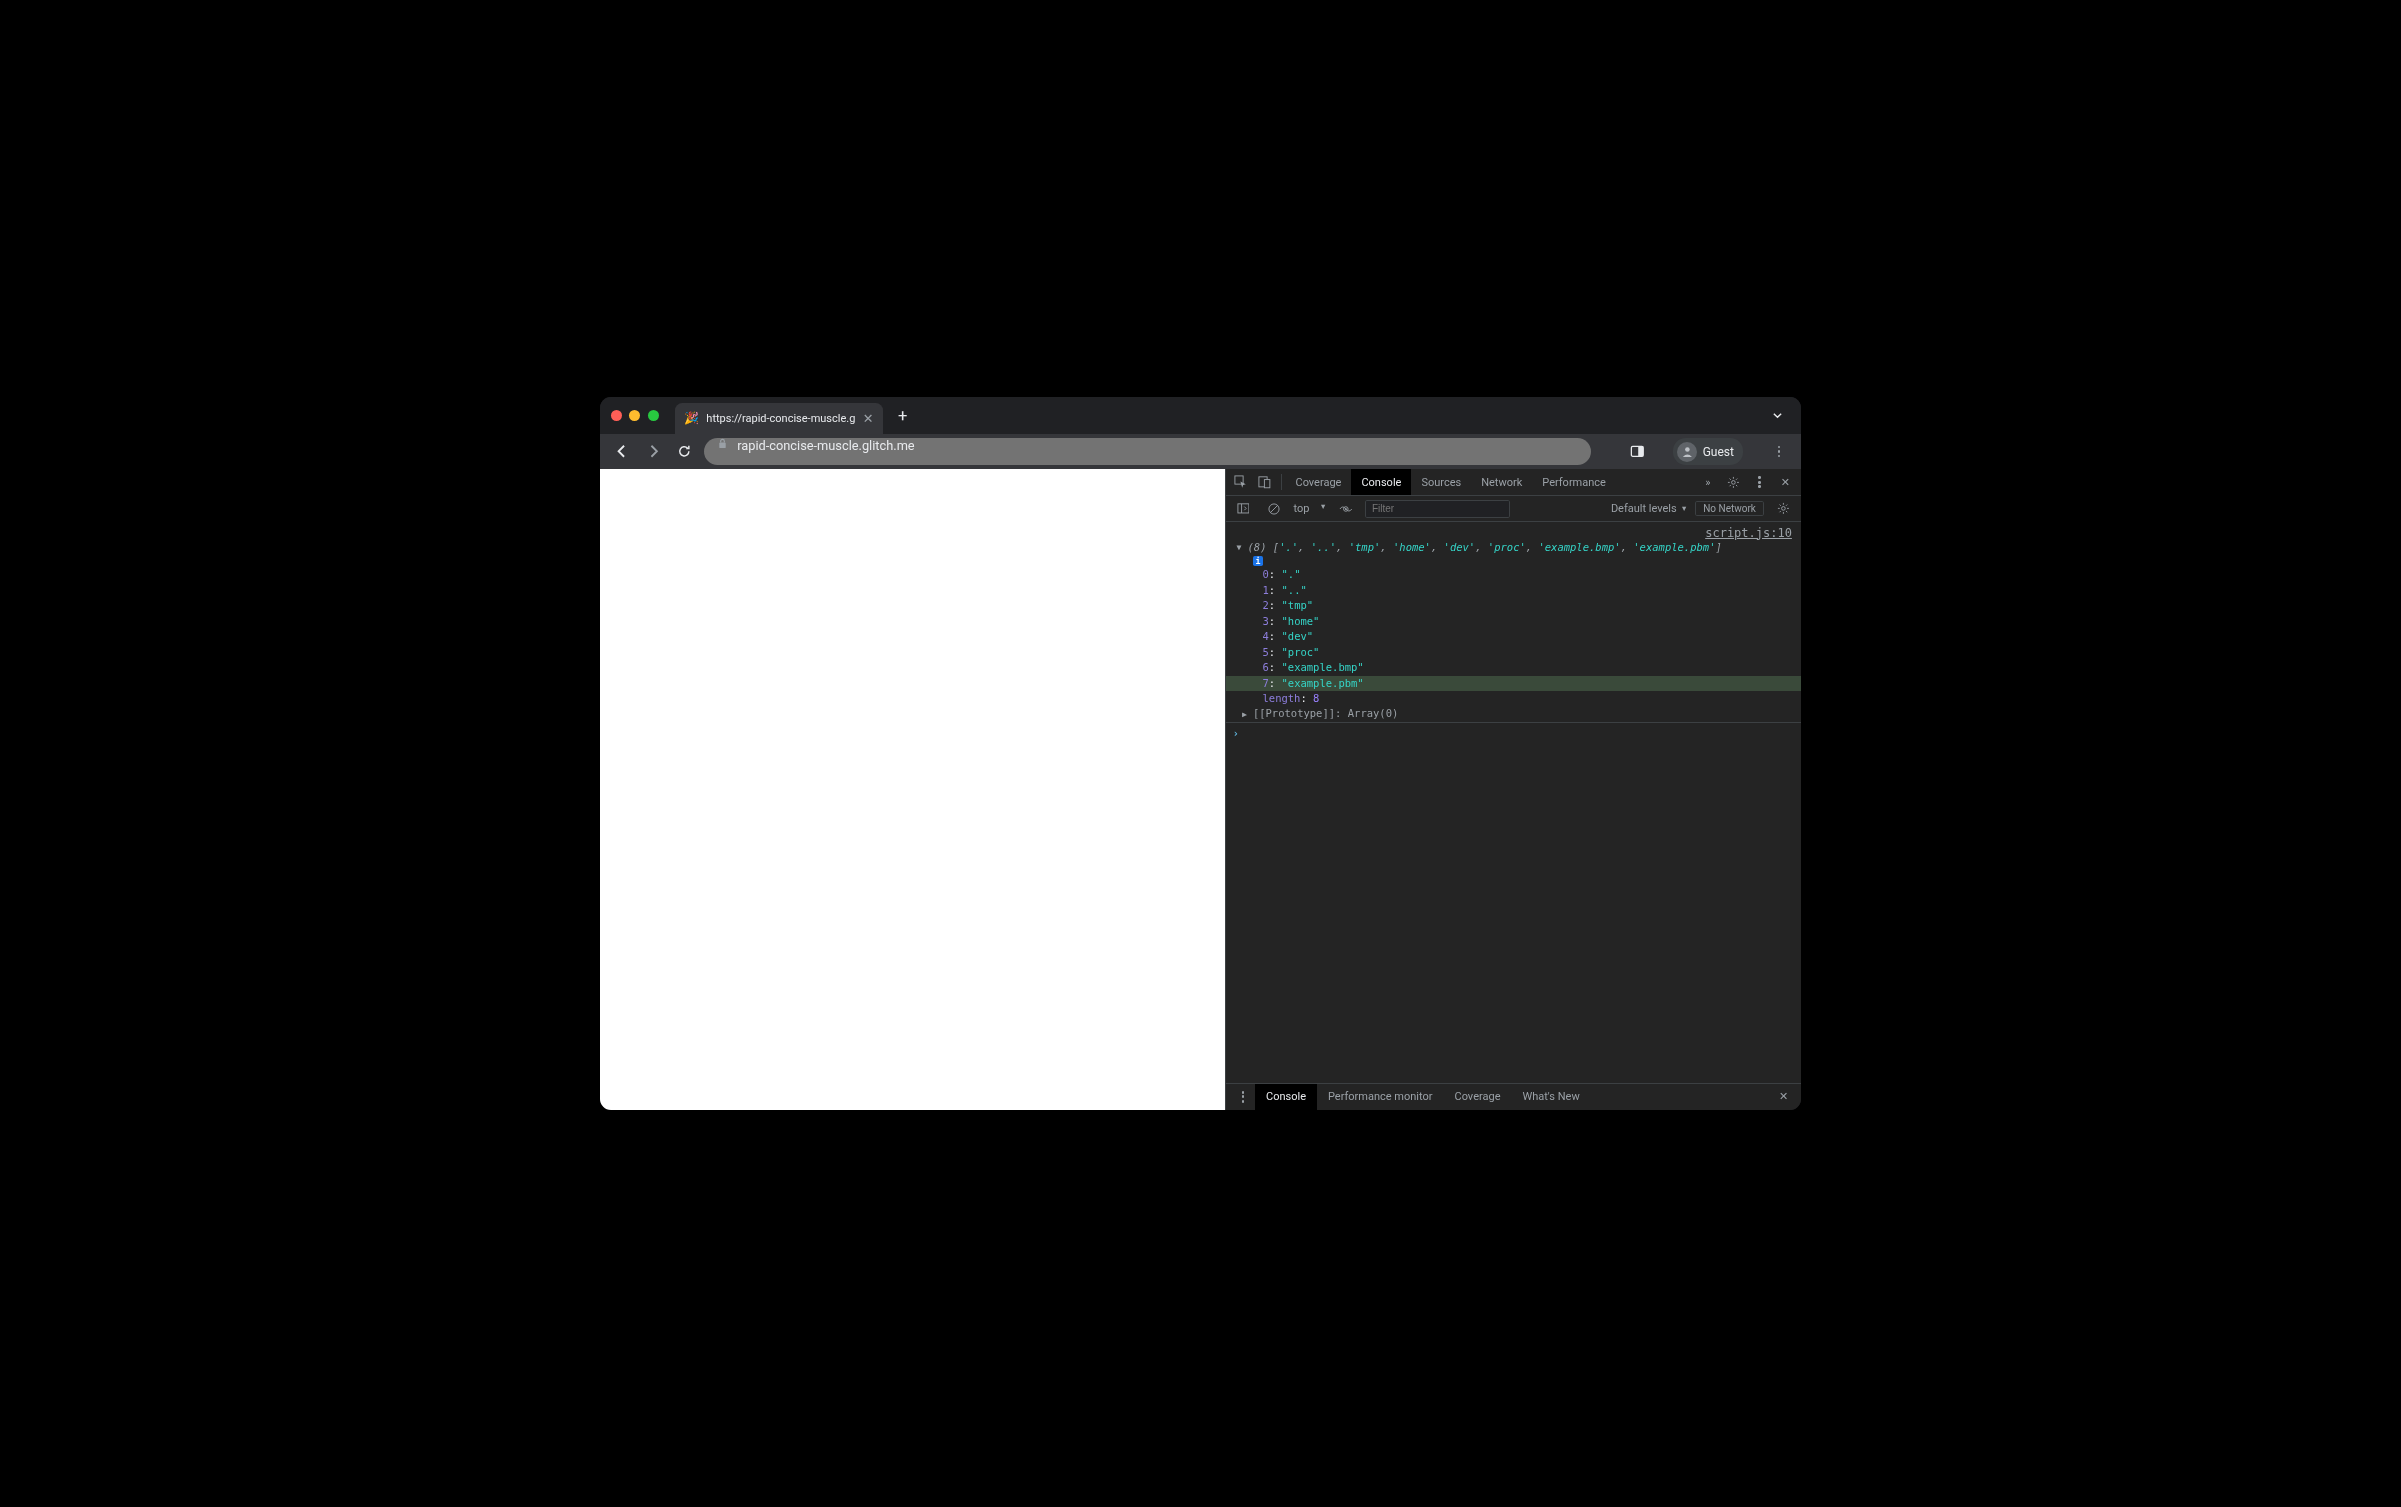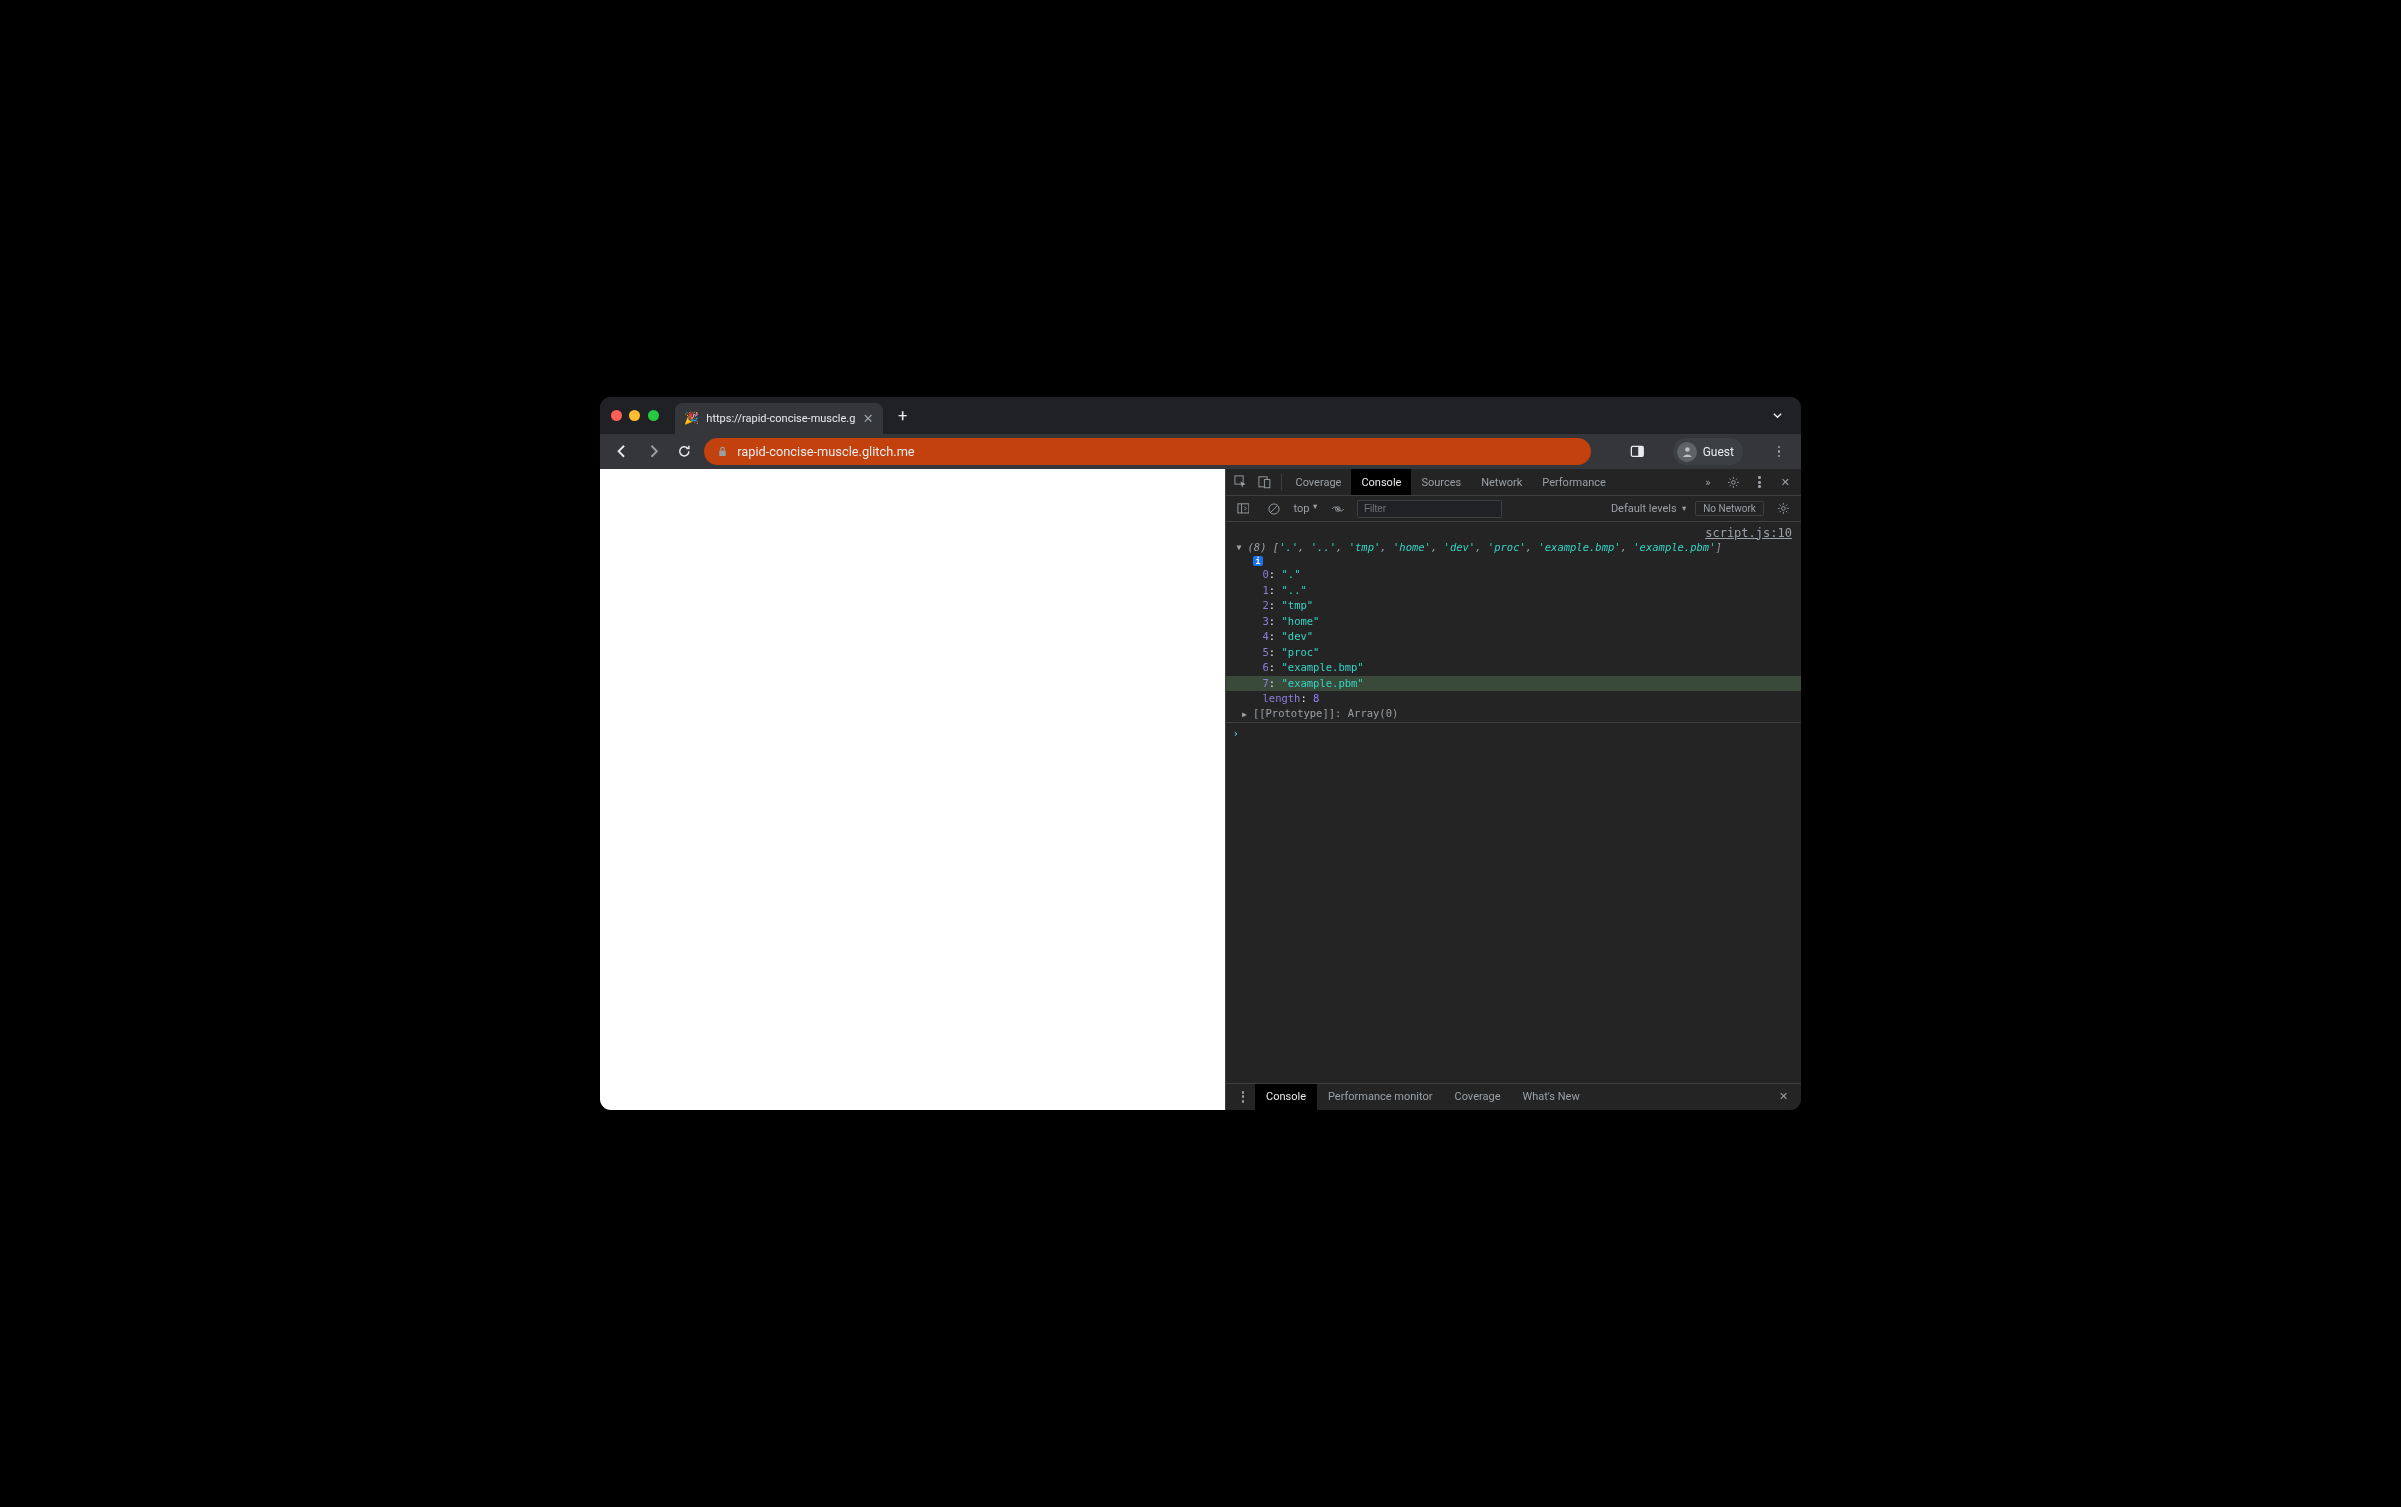--- a/index.html
+++ b/index.html
@@ -64,25 +64,25 @@
       height: 35px;
       display: flex;
       align-items: center;
       padding: 0 11px;
       gap: 9.1px;
     }
     .nav-btn { color: #9aa0a6; cursor: pointer; display:flex; align-items:center; justify-content:center; width:22px; height:22px; }
     .nav-btn.enabled { color: #e8eaed; }
     .url-bar {
       flex: 1;
-      background: #c2410c;
+      background: #737373;
       height: 27.4px;
       border-radius: 13.7px;
       display: flex;
-      align-items: center;
+      align-items: flex-start;
       padding: 0 12.8px;
       gap: 9.1px;
       color: #e8eaed;
       font-size: 12.8px;
       max-width: 887px;
     }
     .lock-icon { color: #9aa0a6; font-size: 11px; }
     .right-controls { display: flex; align-items: center; gap: 25px; margin-left: auto; }
     .guest-chip {
       display: flex; align-items: center; gap: 5.5px;
@@ -103,21 +103,21 @@
     }
     .dt-icon-btn { width: 24px; height: 24px; display:flex; align-items:center; justify-content:center; cursor:pointer; }
     .dt-tab { padding: 0 10px; height: 100%; display:flex; align-items:center; cursor:pointer; }
     .dt-tab.active { background: #000; color: #e8eaed; }
     .dt-tabs-right { margin-left:auto; display:flex; align-items:center; gap:1.8px; }
     .devtools-toolbar {
       height: 25.6px; display:flex; align-items:center;
       border-bottom: 0.9px solid #3c4043; font-size: 11px; color: #9aa0a6;
       padding: 0 5.5px; gap: 7.3px;
     }
-    .dt-ctx { display:flex; gap:2px; cursor:pointer; }
+    .dt-ctx { display:flex; gap:10px; cursor:pointer; }
     .dt-filter {
       flex: 1; background: #202124; border: 0.9px solid #3c4043;
       height: 18.3px; border-radius: 1.8px; color: #9aa0a6;
       padding: 0 5.5px; font-size: 10px; max-width: 183px;
     }
     .dt-levels { display:flex; align-items:center; gap:3.7px; cursor:pointer; white-space:nowrap; }
     .dt-issues {
       border: 0.9px solid #3c4043; padding: 0.9px 7.3px; border-radius: 1.8px;
       font-size: 10px; cursor:pointer; white-space:nowrap;
     }

